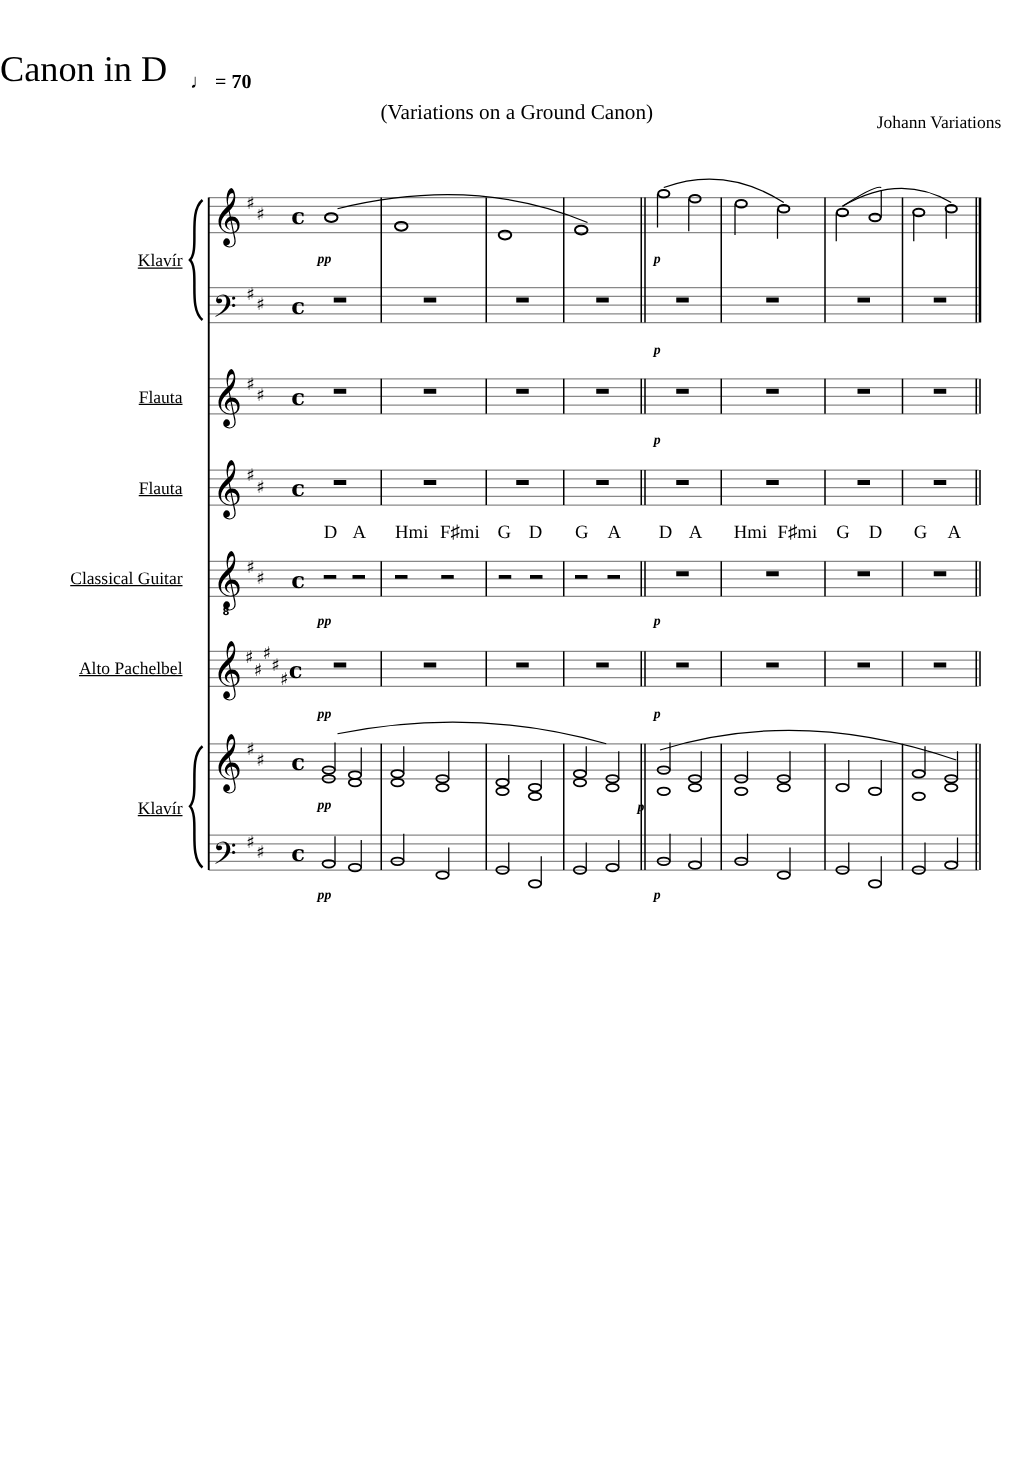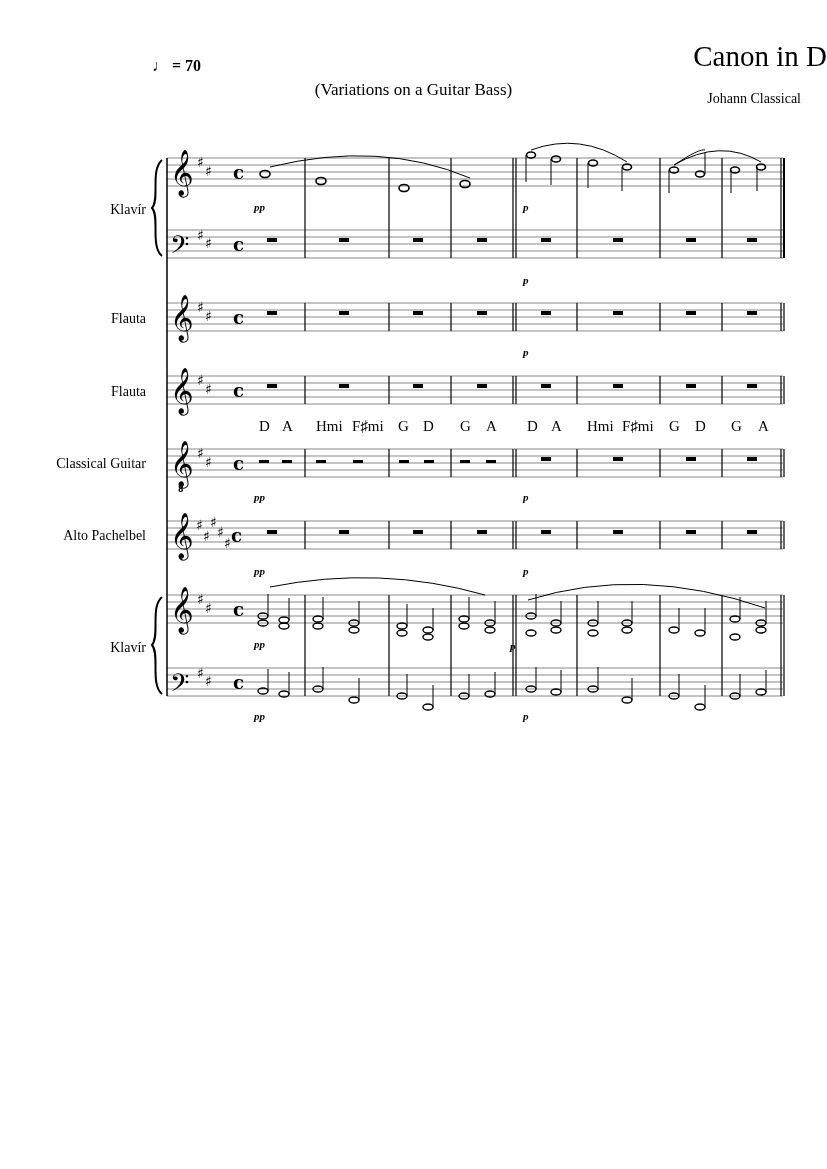--- a/index.html
+++ b/index.html
@@ -1,33 +1,33 @@
 <!DOCTYPE html>
 <html><head>
 <meta charset="utf-8">
 <style>
   html,body{margin:0;padding:0;background:#fff;}
   body{width:827px;height:1169px;position:relative;overflow:hidden;font-family:"Liberation Serif","DejaVu Serif",serif;color:#000;}
   .abs{position:absolute;}
-  .title{left:0;width:827px;top:40px;text-align:right;font-size:29px;}
+  .title{left:0;width:827px;top:40px;text-align:left;font-size:29px;}
   .subtitle{left:0;width:827px;top:80px;text-align:center;font-size:17px;}
   .composer{right:26px;top:91px;font-size:14px;}
   .tempo{left:152px;top:57px;font-size:16px;font-weight:bold;}
-  .inst{font-size:14px;text-align:right;width:146px;left:0;}
+  .inst{font-size:14px;text-align:right;width:146px;left:0;text-decoration:underline;}
   .dyn{font-style:italic;font-weight:bold;font-size:11px;}
   .chord{font-size:15px;}
   svg{position:absolute;left:0;top:0;}
 </style>
 </head>
 <body>
 
 <div class="abs tempo">♩ = 70</div>
 <div class="abs title">Canon in D</div>
-<div class="abs subtitle">(Variations on a Guitar Bass)</div>
-<div class="abs composer">Johann Classical</div>
+<div class="abs subtitle">(Variations on a Ground Canon)</div>
+<div class="abs composer">Johann Variations</div>
 
 <div class="abs inst" style="top:202px">Klavír</div>
 <div class="abs inst" style="top:311px">Flauta</div>
 <div class="abs inst" style="top:384px">Flauta</div>
 <div class="abs inst" style="top:456px;left:-6px;width:152px">Classical Guitar</div>
 <div class="abs inst" style="top:528px">Alto Pachelbel</div>
 <div class="abs inst" style="top:640px">Klavír</div>
 
 <svg width="827" height="1169" xmlns="http://www.w3.org/2000/svg">
   <g stroke="#888" stroke-width="1">

